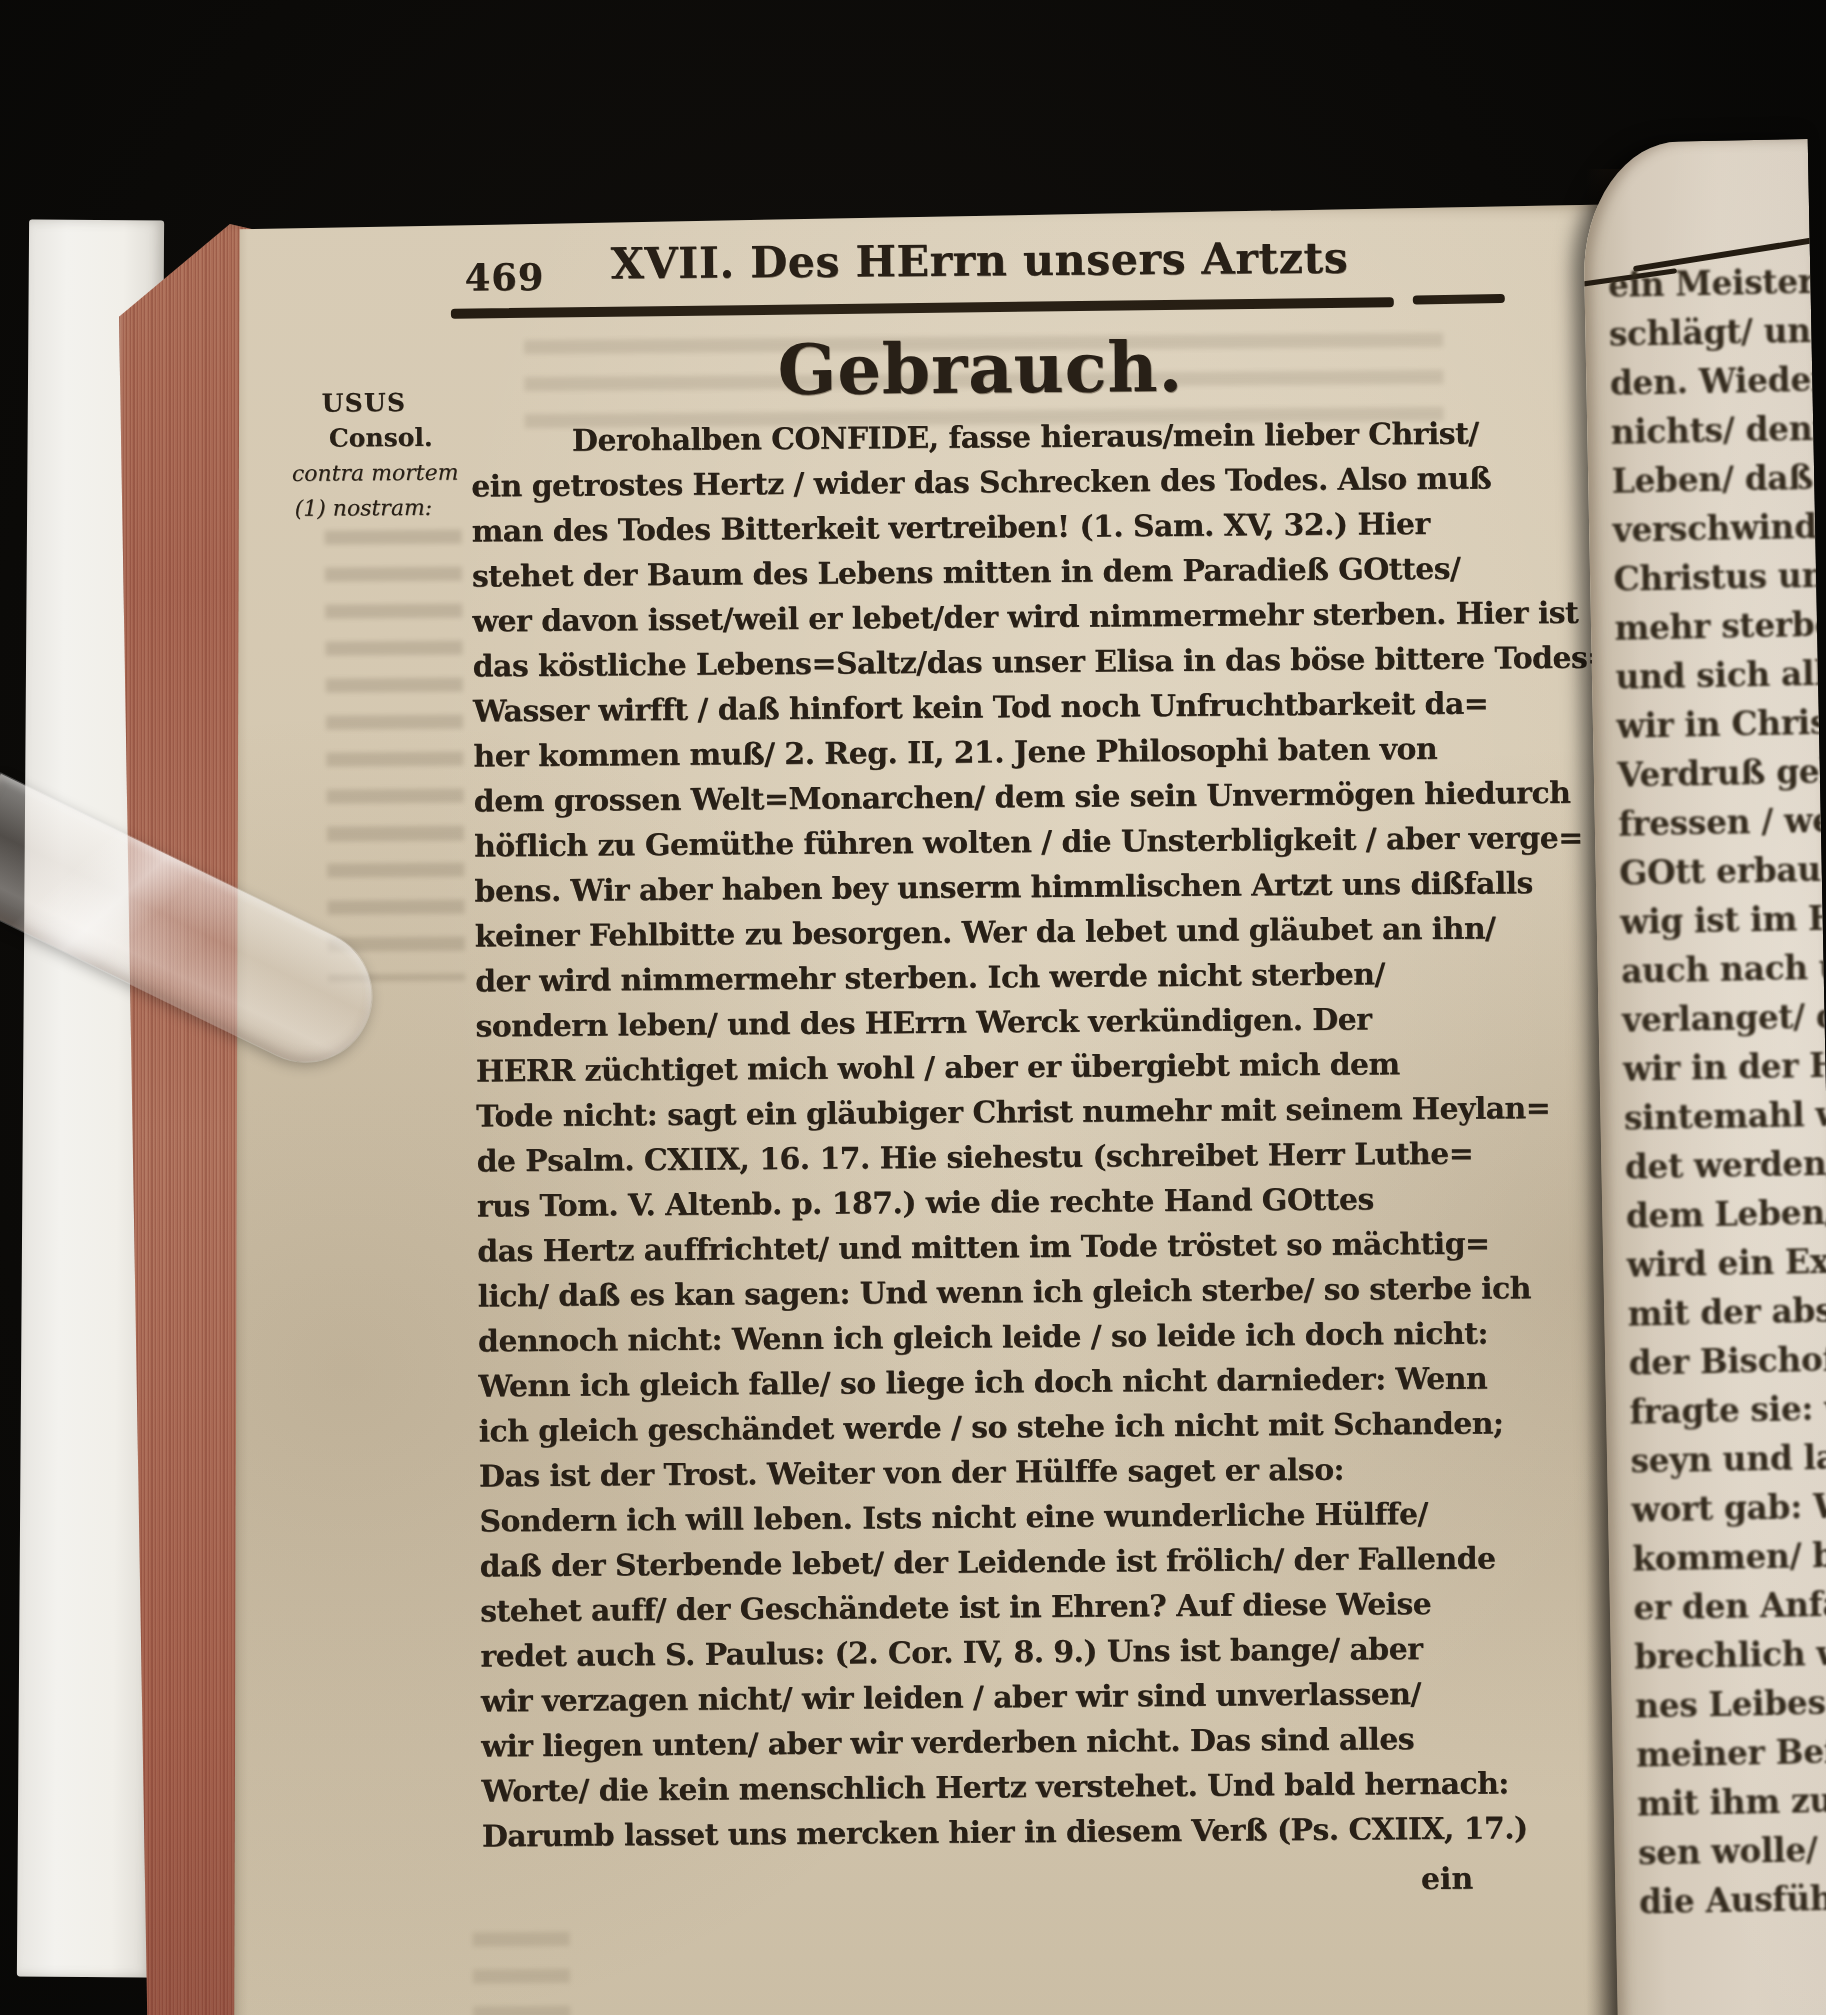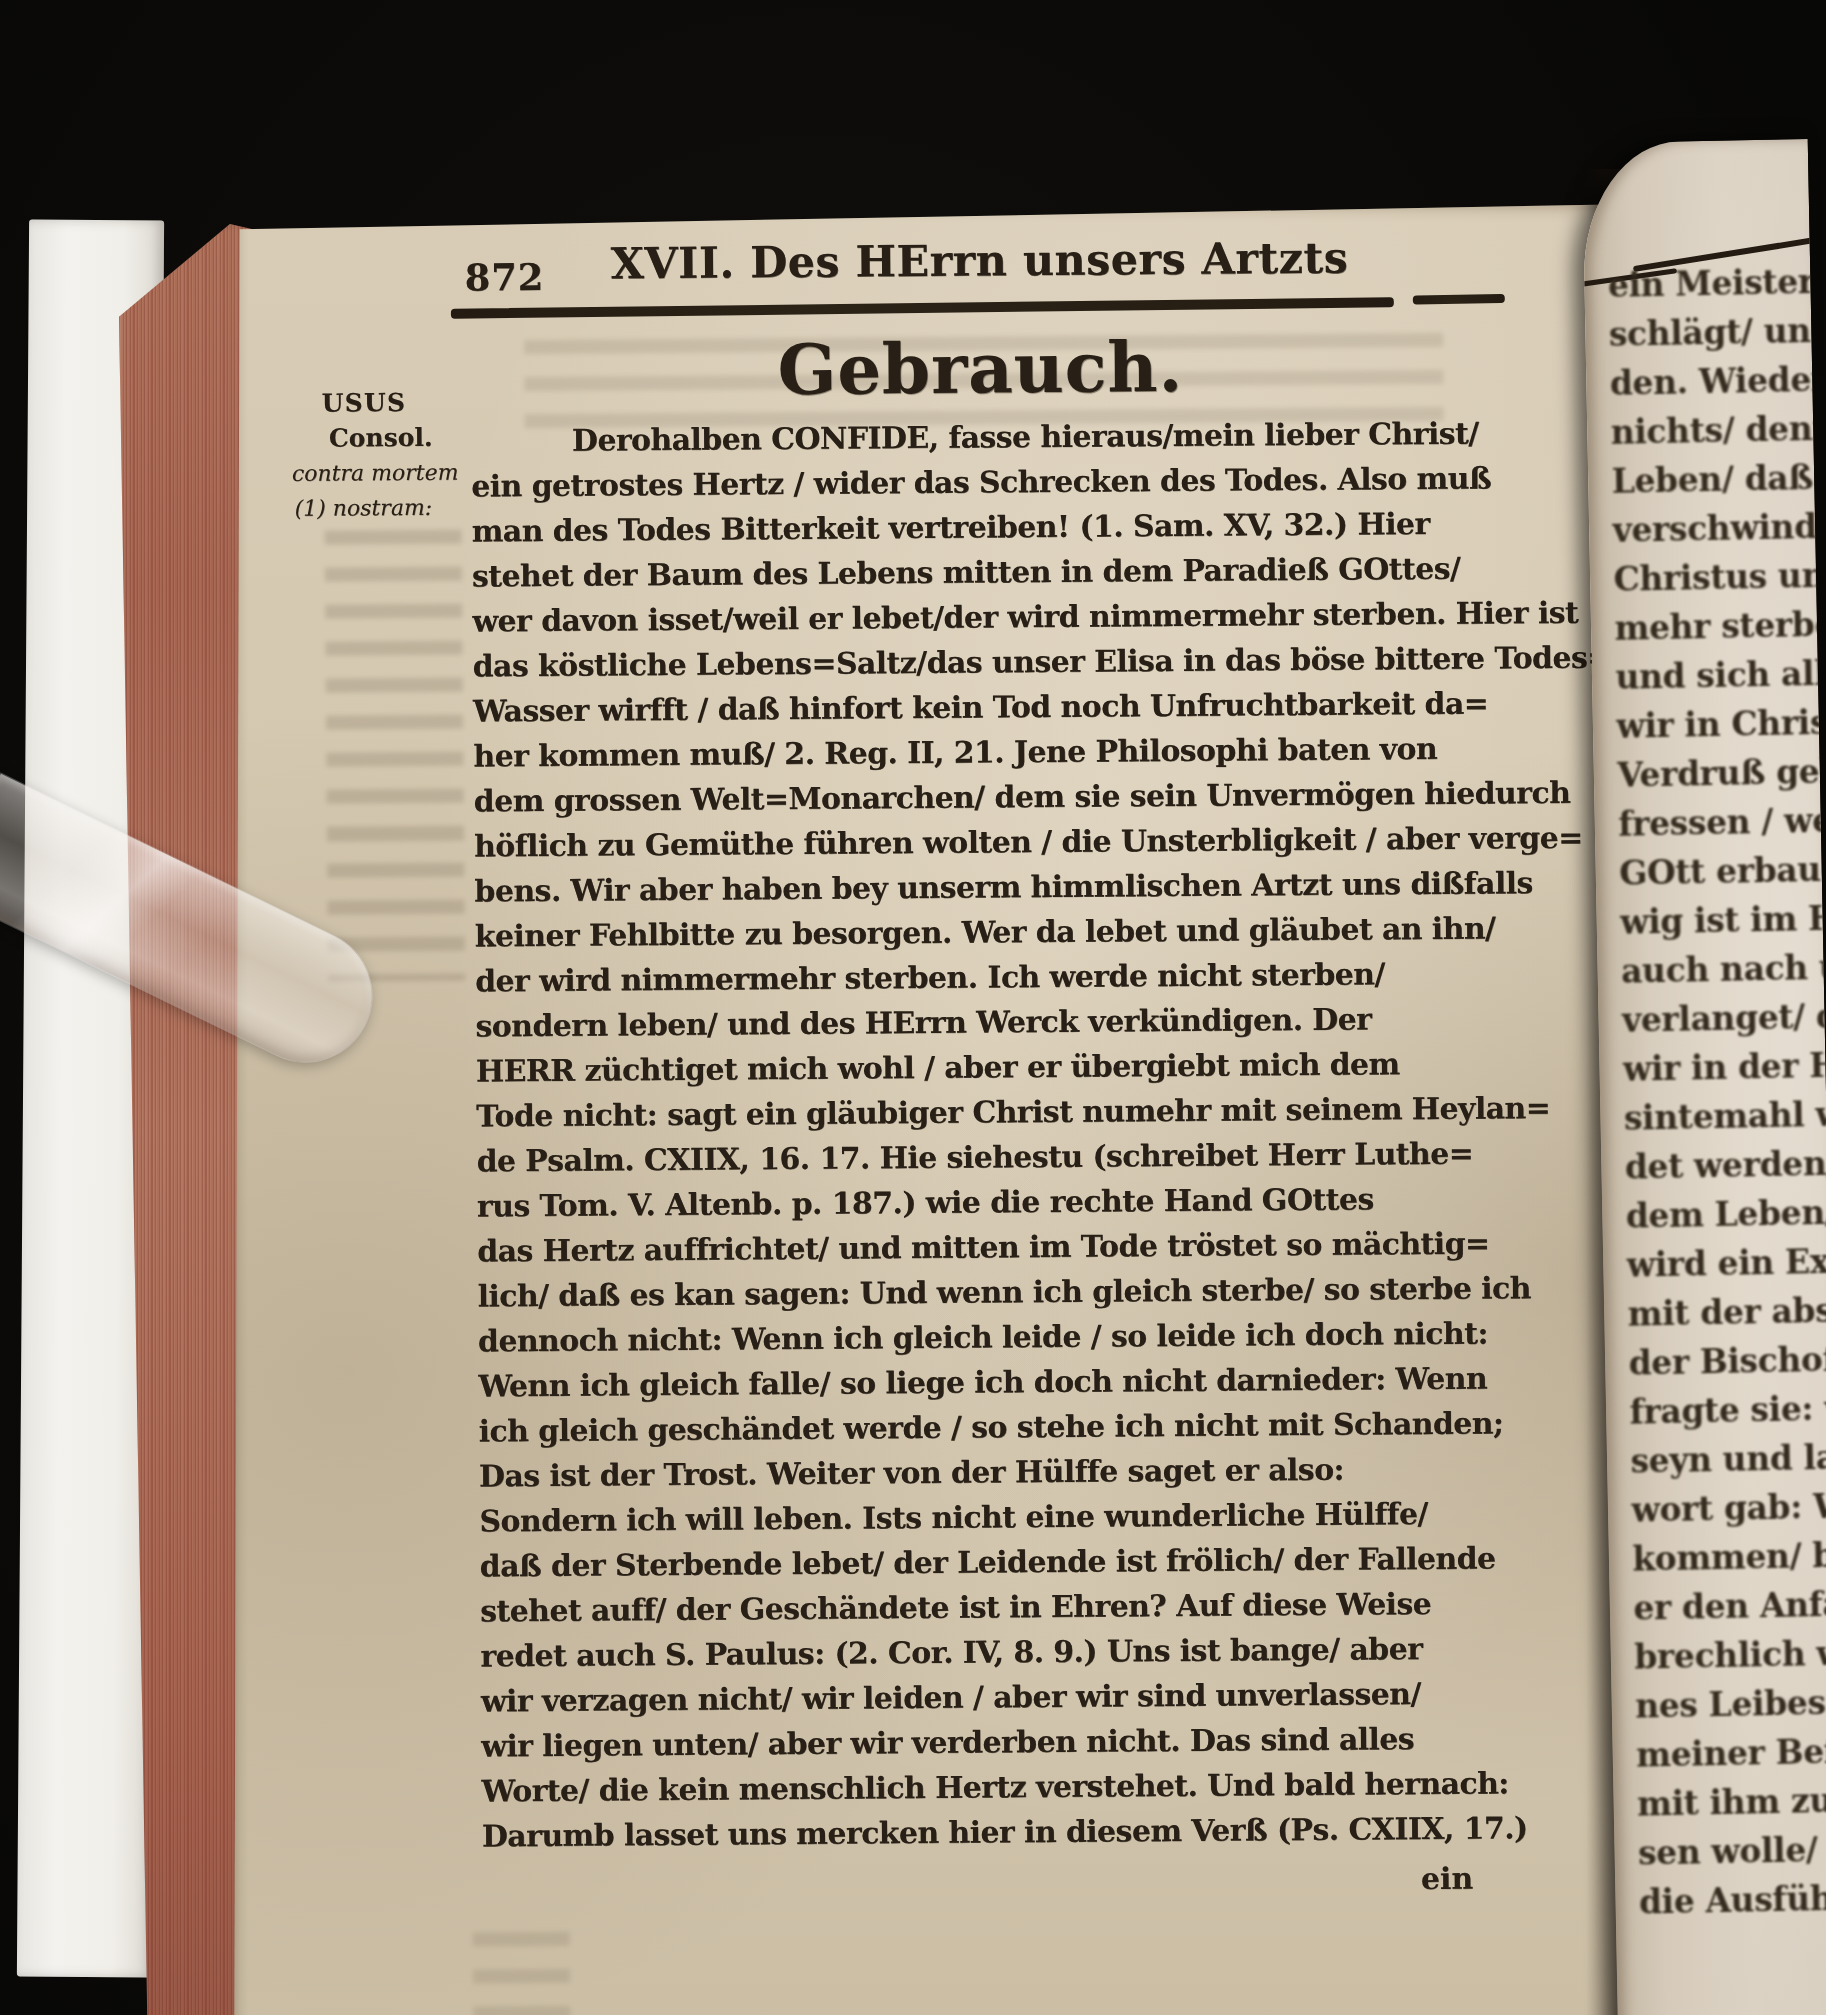--- a/index.html
+++ b/index.html
@@ -103,21 +103,21 @@
 
   <div class="abs fore-edge"></div>
 
   <div class="abs main-page">
     <div class="abs page-inner">
 
       <div class="abs ghost ghost-title"></div>
       <div class="abs ghost ghost-margin"></div>
       <div class="abs ghost ghost-bottom"></div>
 
-      <div class="abs pageno">872</div>
+      <div class="abs pageno">469</div>
 
       <div class="abs running-header">XVII. Des HErrn unsers Artzts</div>
 
       <div class="abs rule rule-main"></div>
       <div class="abs rule rule-tail"></div>
 
       <div class="abs title">Gebrauch.</div>
 
       <div class="abs margin-notes">
           <div class="margin-note-line">USUS</div>

